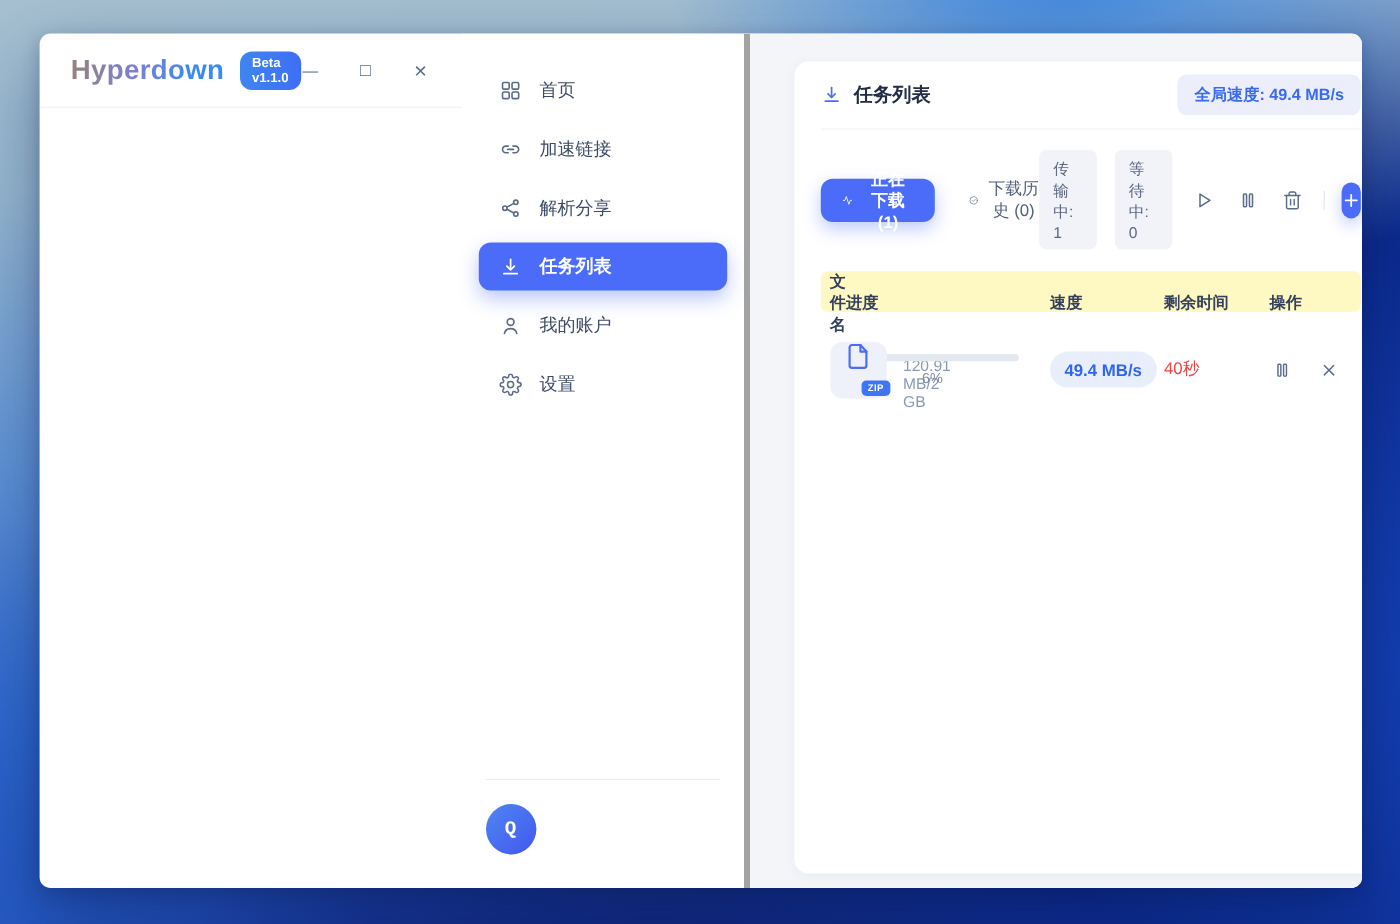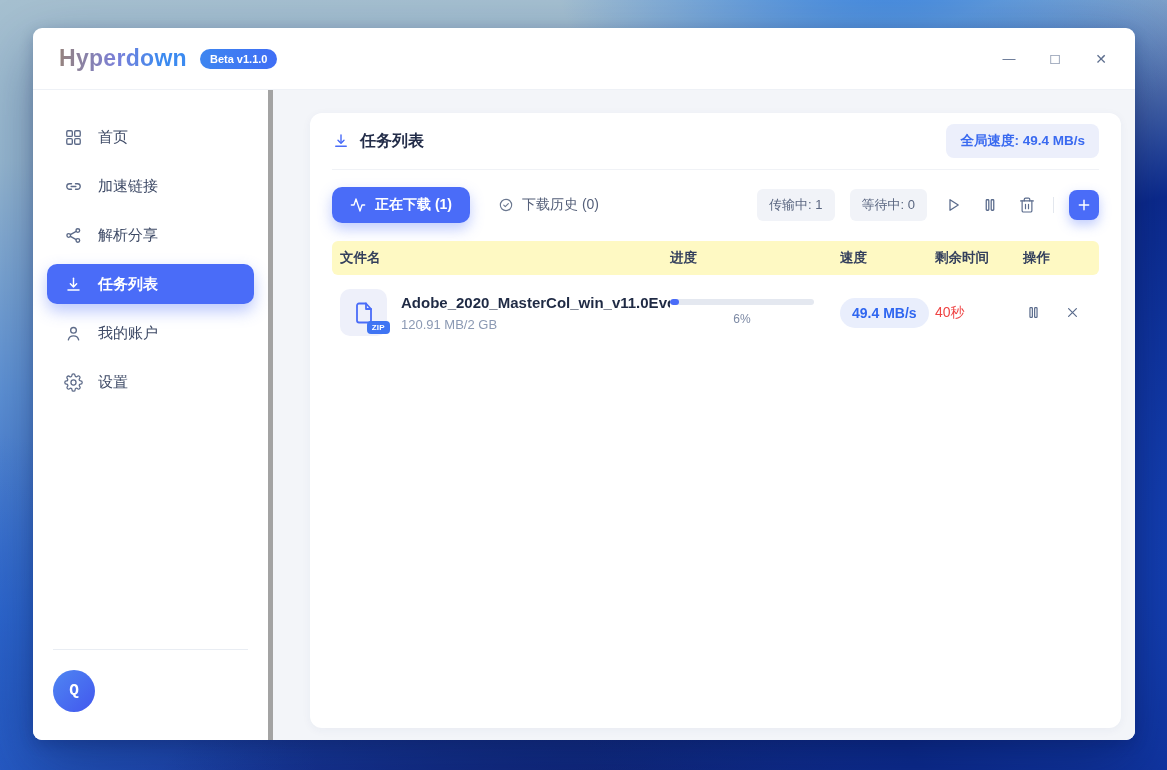--- a/index.html
+++ b/index.html
@@ -10,21 +10,21 @@
       radial-gradient(520px 400px at 76% -8%, #2e7ee2 0%, rgba(46,126,226,0) 65%),
       radial-gradient(1050px 820px at 113% 72%, #1747c0 0%, #0c2a8e 46%, rgba(12,42,142,0) 74%),
       radial-gradient(820px 620px at 52% 120%, #0a1c66 0%, rgba(10,28,102,0) 60%),
       radial-gradient(740px 600px at -12% 102%, #2a66cf 0%, rgba(42,102,207,0) 62%),
       linear-gradient(178deg, #a6c0d0 0%, #97b8d0 20%, #5f93d6 48%, #2f66cc 76%, #16339c 100%);
   }
   .app-window {
     position:absolute; left:33px; top:28px; width:1102px; height:712px;
     background:#fff; border-radius:9px; overflow:hidden;
     box-shadow:0 24px 60px rgba(8,25,80,.38), 0 4px 14px rgba(8,25,80,.22);
-    display:flex; flex-direction:column;
+    display:flex; 
   }
   
   .titlebar { height:62px; flex:0 0 62px; display:flex; align-items:center; padding:0 26px; border-bottom:1px solid #eef1f6; }
   .logo {
     font-size:23px; font-weight:800; letter-spacing:.3px;
     background:linear-gradient(90deg,#96837e 0%,#7a7fd8 45%,#3b8af0 80%);
     -webkit-background-clip:text; background-clip:text; color:transparent;
   }
   .beta-badge {
     margin-left:13px; background:linear-gradient(90deg,#3e86f0,#3f6ef5);
@@ -83,21 +83,21 @@
     display:flex; align-items:center; justify-content:center; box-shadow:0 5px 12px rgba(74,108,248,.35);
   }
   .add-btn svg { width:16px; height:16px; }
   
   .task-table { margin-top:18px; }
   .t-grid { display:grid; grid-template-columns:1fr 170px 95px 88px 76px; align-items:center; }
   .t-head { background:#fef9c3; border-radius:6px; height:34px; font-size:13.5px; font-weight:700; color:#333f5c; }
   .t-head .cell:first-child { padding-left:8px; }
   .t-row { padding:14px 0 10px; }
   .name-cell { display:flex; align-items:center; gap:14px; padding-left:8px; min-width:0; }
-  .file-icon-box { width:47px; height:47px; flex:0 0 47px; background:#eef0fa; border-radius:10px; position:relative; display:flex; align-items:center; justify-content:center; }
+  .file-icon-box { width:47px; height:47px; flex:0 0 47px; background:#eef0fa; border-radius:10px; position:relative; display:flex; align-items:flex-start; justify-content:center; }
   .file-icon-box svg { width:24px; height:24px; color:#4a6cf8; }
   .file-type-badge { position:absolute; right:-3px; bottom:2px; background:#3f74f3; color:#fff; font-size:8px; font-weight:700; padding:2px 5px; border-radius:4px; letter-spacing:.3px; }
   .file-name { font-size:15px; font-weight:700; color:#1f2a44; white-space:nowrap; overflow:hidden; max-width:280px; }
   .file-size { font-size:13px; color:#8b99b3; margin-top:5px; }
   .progress-wrap { width:144px; }
   .progress-track { height:6px; background:#e4e8f0; border-radius:3px; overflow:hidden; }
   .progress-fill { height:100%; background:#4a6cf8; border-radius:3px; width:0; }
   .progress-label { font-size:12px; color:#7d8aa5; text-align:center; margin-top:7px; }
   .speed-pill { display:inline-block; background:#e9eefc; color:#2f66f0; font-weight:700; font-size:14px; padding:7px 12px; border-radius:16px; }
   .remaining { font-size:14px; color:#ef4444; }

